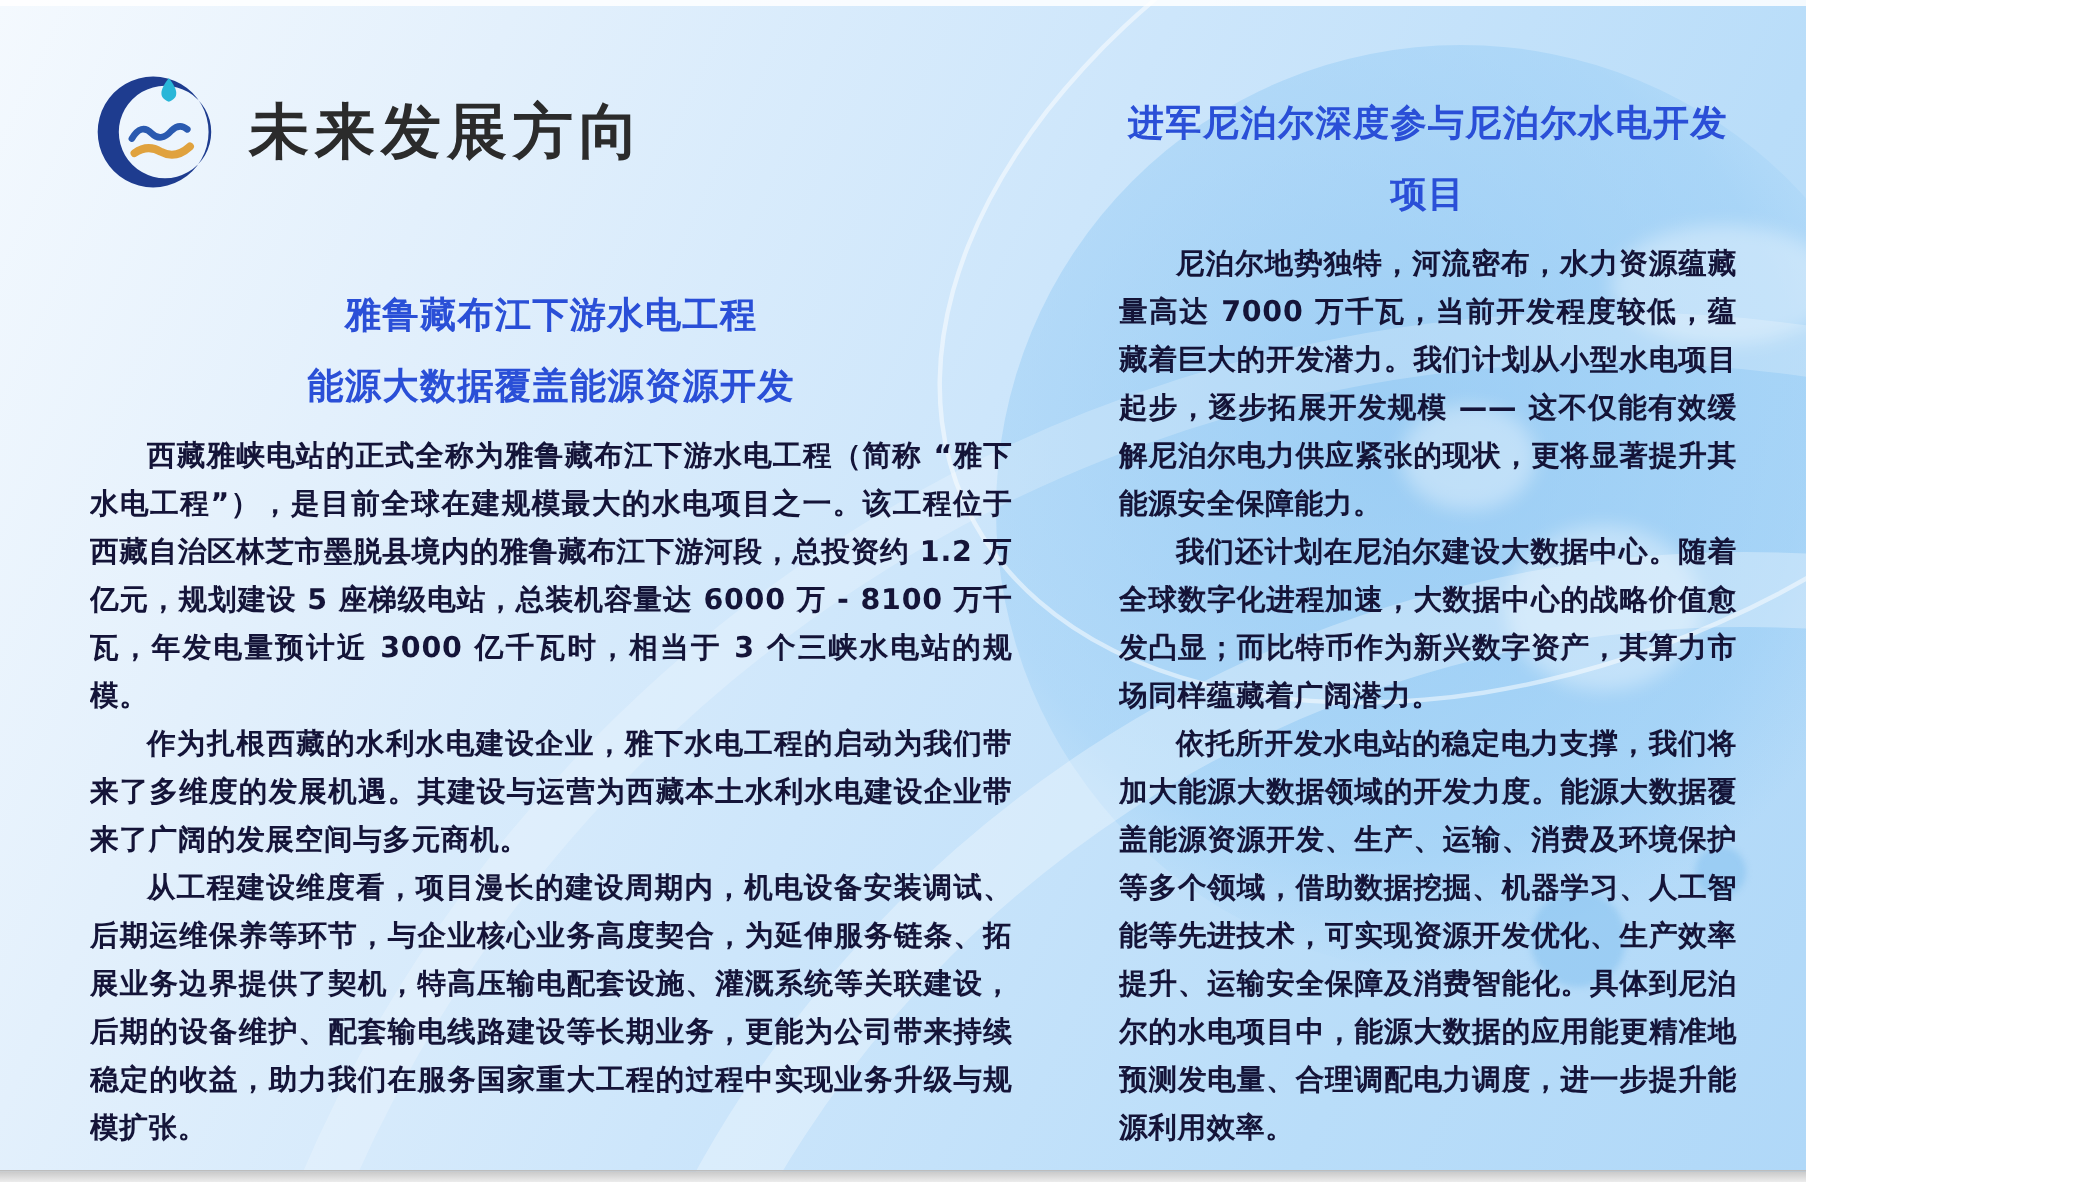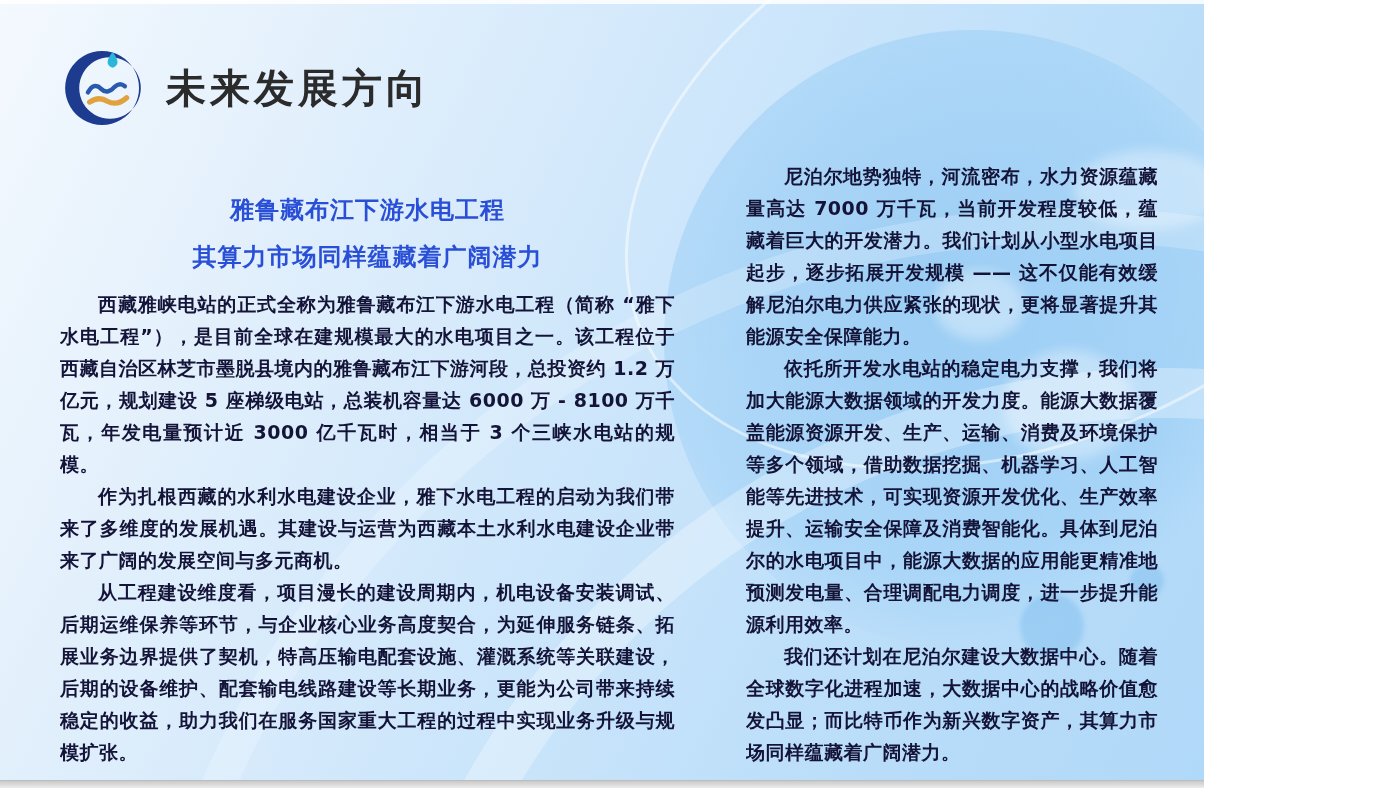--- a/index.html
+++ b/index.html
@@ -104,31 +104,34 @@
       <path d="M36 66 q10 -7 20 -1 q11 6 22 -4" fill="none" stroke="#e0a23e" stroke-width="6" stroke-linecap="round"></path>
     </svg>
     <div class="page-title">未来发展方向</div>
   </div>
 
   <div class="content-columns">
 
     <div class="column left">
       <div class="column-heading">
         <span class="heading-line">雅鲁藏布江下游水电工程</span>
-        <span class="heading-line">其算力市场同样蕴藏着广阔潜力</span>
+        <span class="heading-line">能源大数据覆盖能源资源开发</span>
       </div>
       <p class="body-paragraph">西藏雅峡电站的正式全称为雅鲁藏布江下游水电工程（简称 “雅下水电工程”），是目前全球在建规模最大的水电项目之一。该工程位于西藏自治区林芝市墨脱县境内的雅鲁藏布江下游河段，总投资约 1.2 万亿元，规划建设 5 座梯级电站，总装机容量达 6000 万 - 8100 万千瓦，年发电量预计近 3000 亿千瓦时，相当于 3 个三峡水电站的规模。</p>
       <p class="body-paragraph">作为扎根西藏的水利水电建设企业，雅下水电工程的启动为我们带来了多维度的发展机遇。其建设与运营为西藏本土水利水电建设企业带来了广阔的发展空间与多元商机。</p>
       <p class="body-paragraph">从工程建设维度看，项目漫长的建设周期内，机电设备安装调试、后期运维保养等环节，与企业核心业务高度契合，为延伸服务链条、拓展业务边界提供了契机，特高压输电配套设施、灌溉系统等关联建设，后期的设备维护、配套输电线路建设等长期业务，更能为公司带来持续稳定的收益，助力我们在服务国家重大工程的过程中实现业务升级与规模扩张。</p>
     </div>
 
     <div class="column-divider"></div>
 
     <div class="column right">
+      <div class="column-heading">
+        <span class="heading-line">进军尼泊尔深度参与尼泊尔水电开发项目</span>
+      </div>
       <p class="body-paragraph">尼泊尔地势独特，河流密布，水力资源蕴藏量高达 7000 万千瓦，当前开发程度较低，蕴藏着巨大的开发潜力。我们计划从小型水电项目起步，逐步拓展开发规模 —— 这不仅能有效缓解尼泊尔电力供应紧张的现状，更将显著提升其能源安全保障能力。</p>
+      <p class="body-paragraph">我们还计划在尼泊尔建设大数据中心。随着全球数字化进程加速，大数据中心的战略价值愈发凸显；而比特币作为新兴数字资产，其算力市场同样蕴藏着广阔潜力。</p>
       <p class="body-paragraph">依托所开发水电站的稳定电力支撑，我们将加大能源大数据领域的开发力度。能源大数据覆盖能源资源开发、生产、运输、消费及环境保护等多个领域，借助数据挖掘、机器学习、人工智能等先进技术，可实现资源开发优化、生产效率提升、运输安全保障及消费智能化。具体到尼泊尔的水电项目中，能源大数据的应用能更精准地预测发电量、合理调配电力调度，进一步提升能源利用效率。</p>
-      <p class="body-paragraph">我们还计划在尼泊尔建设大数据中心。随着全球数字化进程加速，大数据中心的战略价值愈发凸显；而比特币作为新兴数字资产，其算力市场同样蕴藏着广阔潜力。</p>
     </div>
 
   </div>
 
   <div class="bottom-edge-bar"></div>
 </div>
 
 </body></html>

